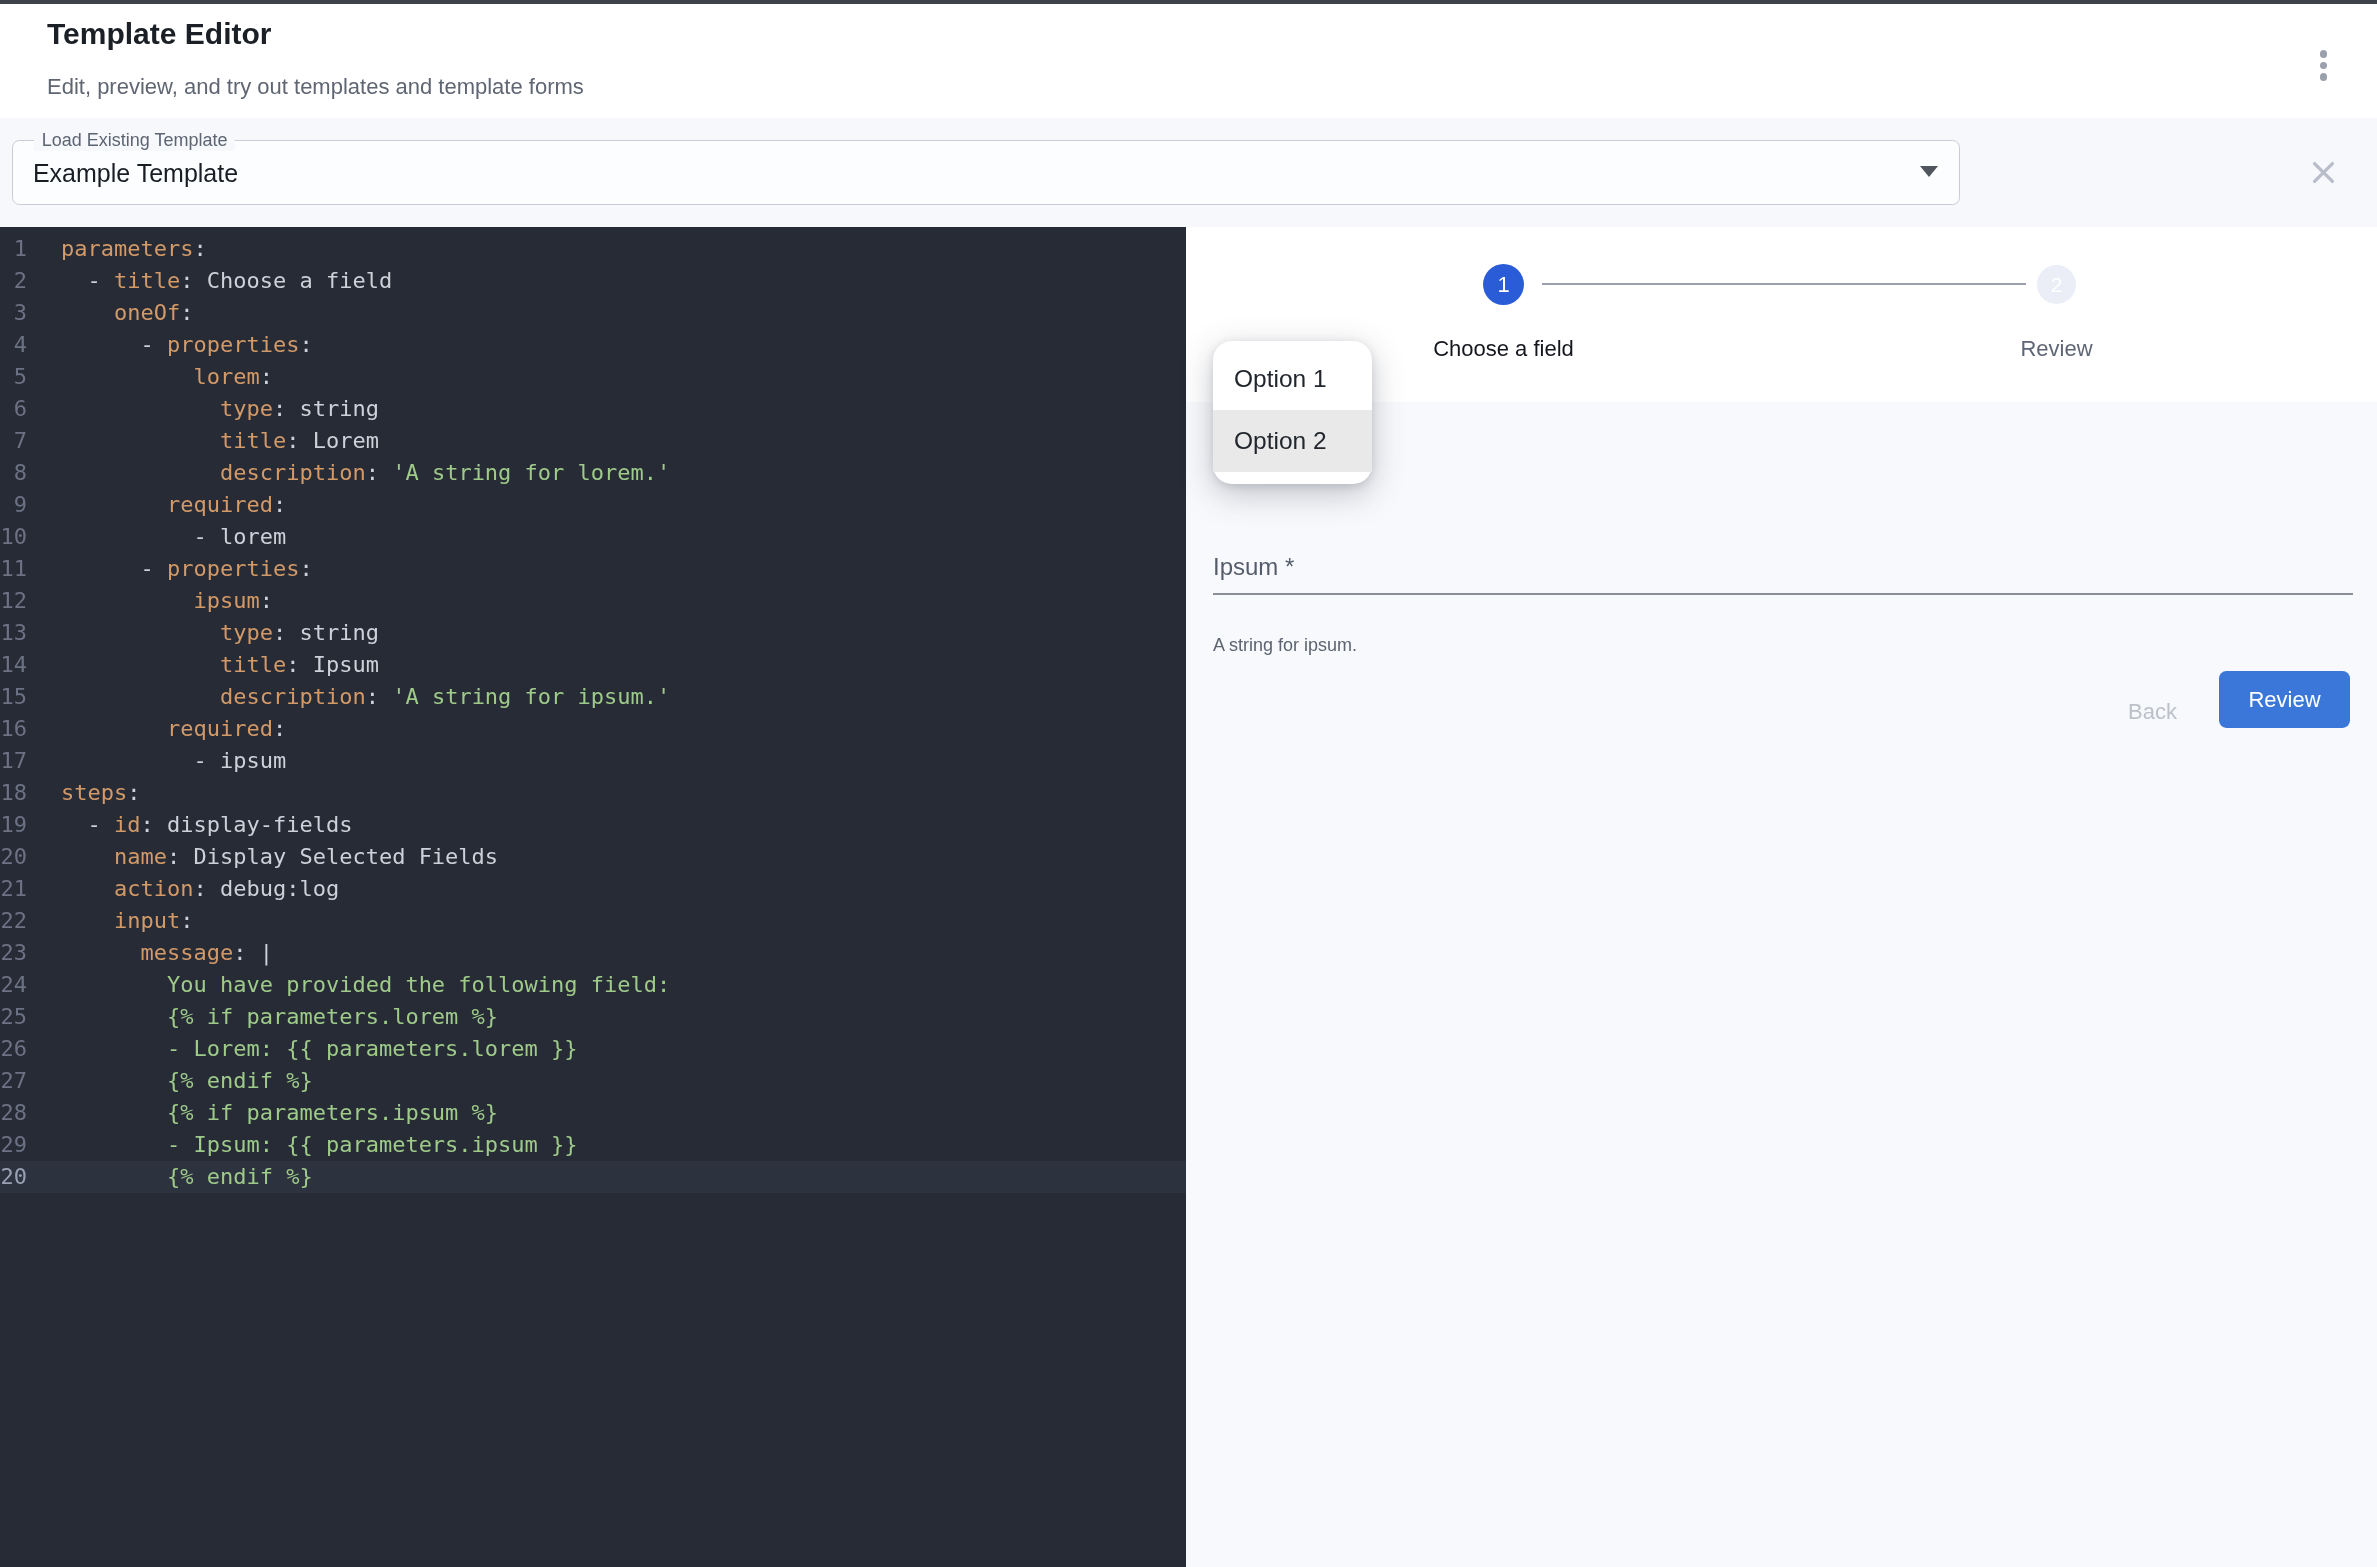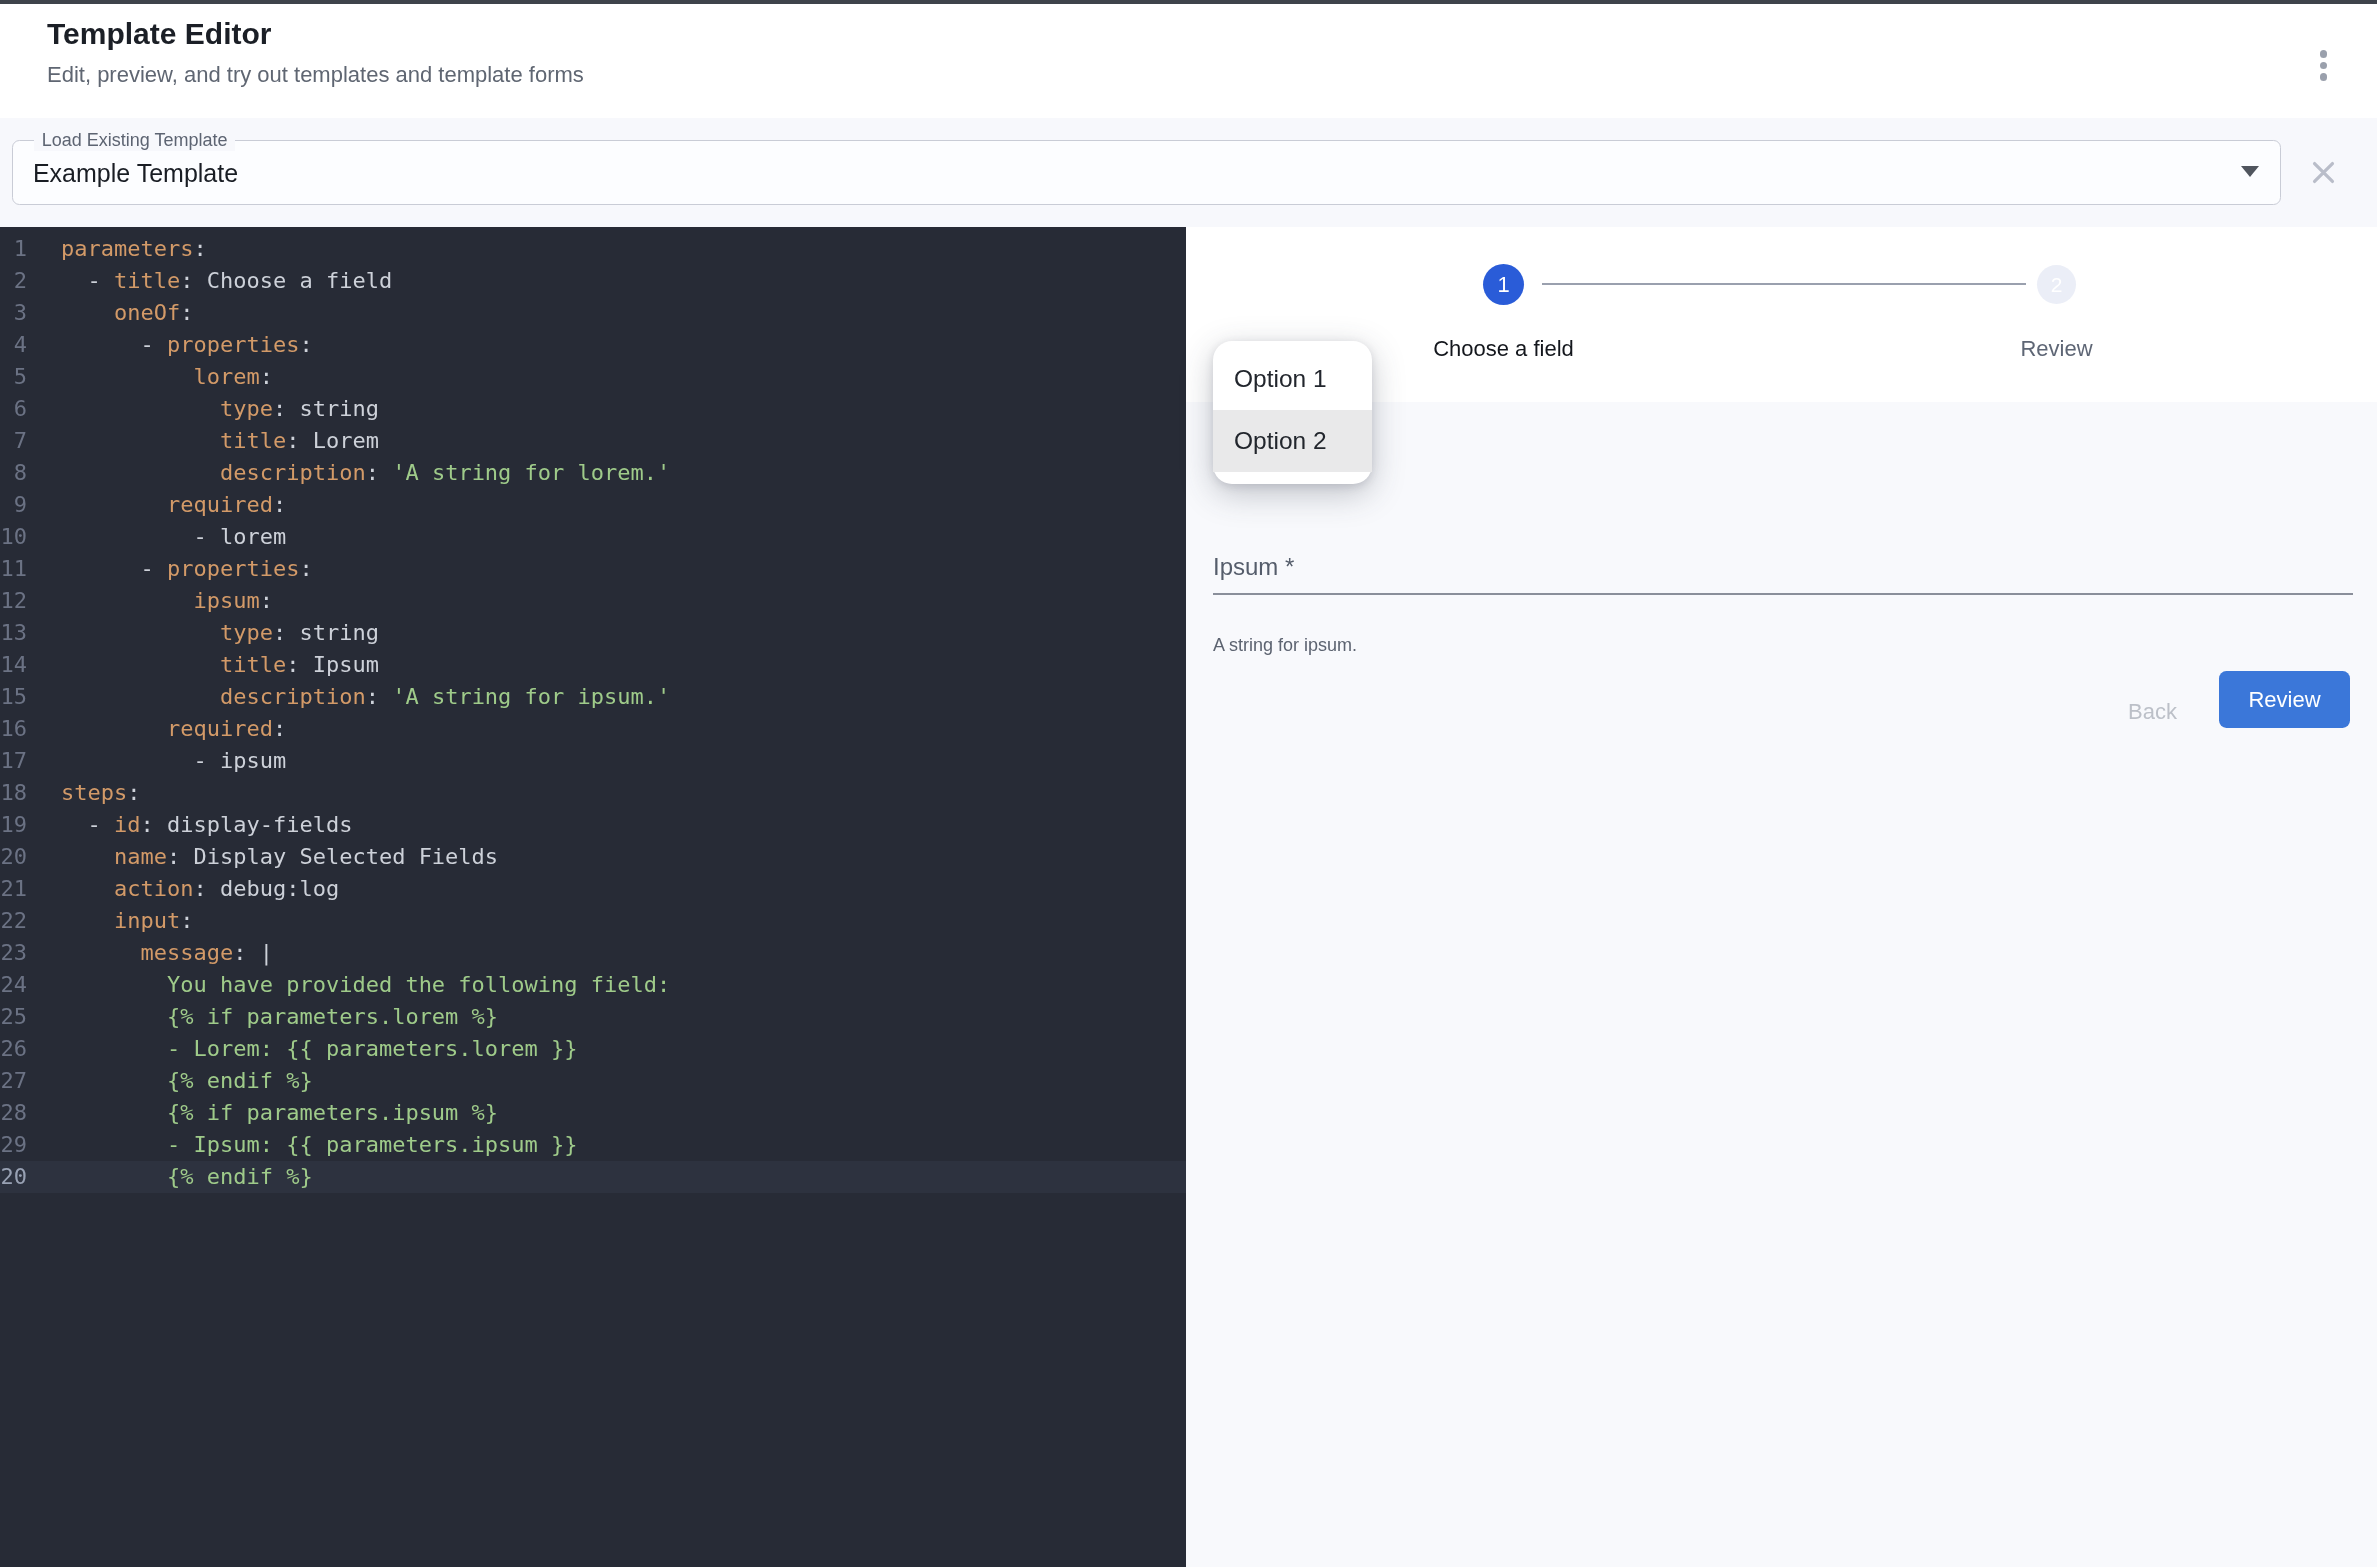--- a/index.html
+++ b/index.html
@@ -6,29 +6,29 @@
   html,body { margin:0; padding:0; }
   body {
     width:2377px; height:1567px; position:relative; overflow:hidden;
     background:#ffffff; font-family:"Liberation Sans", sans-serif;
   }
   .top-edge { position:absolute; top:0; left:0; width:2377px; height:4.1px; background:#3e434b; }
 
   
   .header { position:absolute; top:4.1px; left:0; width:2377px; height:114px; background:#fff; }
   .page-title { position:absolute; left:47px; top:13px; margin:0; font-size:30px; font-weight:700; color:#1b1f26; }
-  .page-subtitle { position:absolute; left:47px; top:58px; margin:0; font-size:22px; color:#5f6672; }
+  .page-subtitle { position:absolute; left:47px; top:70px; margin:0; font-size:22px; color:#5f6672; }
   .kebab { position:absolute; left:2304px; top:38px; width:39px; height:47px; display:flex; flex-direction:column;
            align-items:center; justify-content:center; gap:4.1px; cursor:pointer; background:none; border:none; }
   .kebab .dot { width:7.4px; height:7.4px; border-radius:50%; background:#9aa0ac; }
   .divider { position:absolute; top:118px; left:0; width:2377px; height:0.8px; background:#e3e6ed; }
 
   
   .select-row { position:absolute; top:118px; left:0; width:2377px; height:109px; background:#f7f8fc; }
-  .select-field { position:absolute; left:12.3px; top:22px; width:2269px; height:65px;
+  .select-field { position:absolute; left:12.3px; top:22px; width:1948px; height:65px;
                   border:1.6px solid #c9ccd6; border-radius:7.4px; background:#fcfdff; cursor:pointer; }
   .select-label { position:absolute; left:21px; top:-11.4px; font-size:18px; color:#5d6472;
                   background:#f7f8fc; padding:0 7.4px; line-height:21px; }
   .select-value { position:absolute; left:19.6px; top:50%; transform:translateY(-50%); font-size:25px; color:#191d24; }
   .caret { position:absolute; right:21px; top:25px; width:0; height:0;
            border-left:9.8px solid transparent; border-right:9.8px solid transparent; border-top:11.4px solid #50555e; }
   .clear-btn { position:absolute; left:2304px; top:35px; width:39px; height:39px; background:none; border:none;
                padding:0; cursor:pointer; }
 
   

